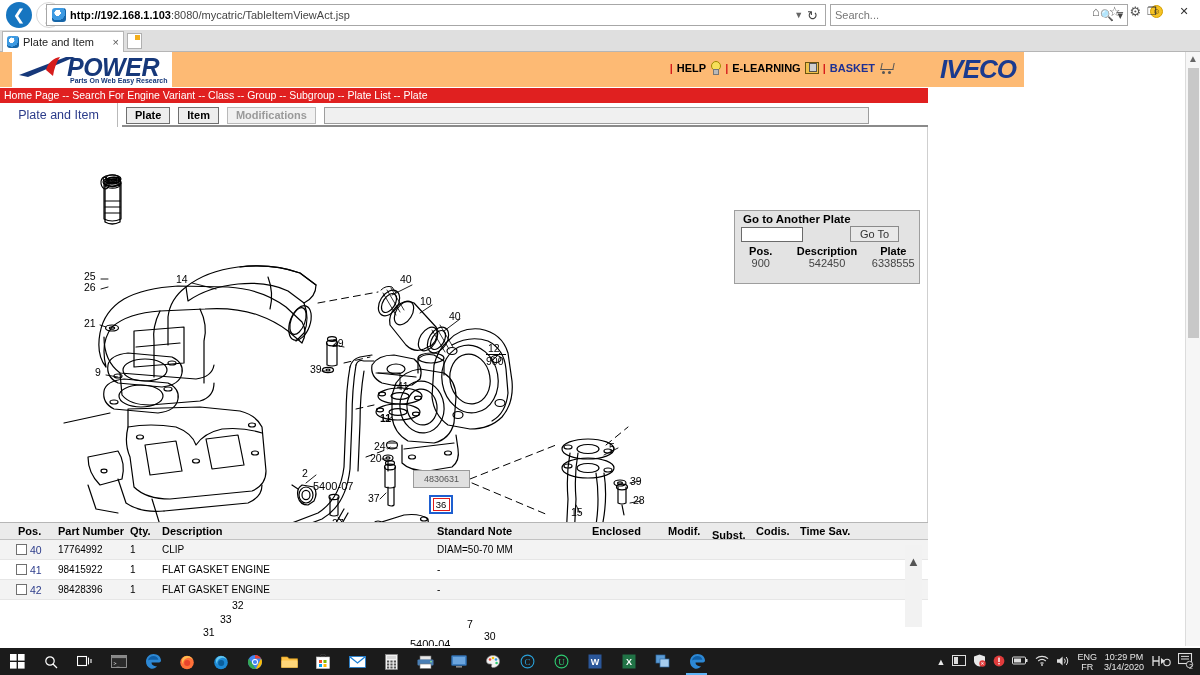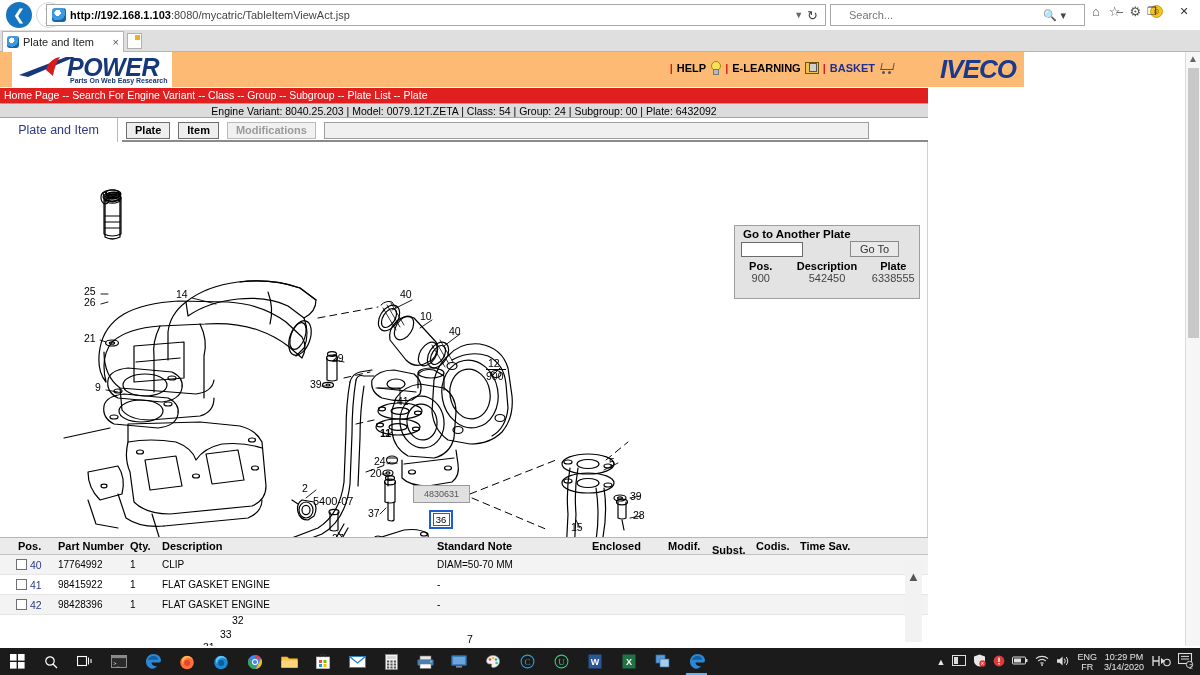--- a/index.html
+++ b/index.html
@@ -36,23 +36,23 @@
     width: 14px; height: 14px; margin: 0 4px 0 5px; flex: 0 0 auto;
     background: radial-gradient(circle at 40% 35%, #ffffff 0 25%, #3d9ae2 26% 60%, #1565a8 61% 100%);
     border-radius: 3px;
   }
   .addr-text { font-size: 11px; color: #444; white-space: nowrap; overflow: hidden; }
   .addr-text .host { color: #000; font-weight: bold; }
   .addr-caret { margin-left: auto; color: #666; font-size: 9px; padding-right: 4px; }
   .addr-reload { color: #444; font-size: 13px; padding-right: 7px; }
 
   .search-wrap {
-    position: absolute; left: 830px; top: 4px; width: 255px; height: 22px;
+    position: absolute; left: 830px; top: 4px; width: 298px; height: 22px;
     border: 1px solid #a7a7a7; background: #fff;
-    display: flex; align-items: center; padding: 0 18px;
+    display: flex; align-items: center; padding: 0 4px;
   }
   .search-ph { font-size: 11px; color: #767676; }
   .search-icons { margin-left: auto; display: flex; align-items: center; gap: 3px; color: #444; font-size: 11px; }
 
   .tb-icons {
     position: absolute; left: 1092px; top: 4px;
     display: flex; align-items: center; gap: 9px; font-size: 13px; color: #555;
   }
   .tb-smiley {
     width: 13px; height: 13px; border-radius: 50%;
@@ -398,21 +398,20 @@
         <span>E-LEARNING</span>
         <span class="ico-folder"></span>
         <span class="sep">|</span>
         <span class="hdr-basket">BASKET</span>
         <span class="ico-cart"></span>
       </div>
       <div class="iveco-logo">IVECO</div>
     </div>
 
     <div class="breadcrumb-bar">Home Page -- Search For Engine Variant -- Class -- Group -- Subgroup -- Plate List -- Plate</div>
-    <div class="info-bar">Engine Variant: 8040.25.203 | Model: 0079.12T.ZETA | Class: 54 | Group: 24 | Subgroup: 00 | Plate: 6432092</div>
 
     <div class="tabrow">
       <div class="tabrow-title">Plate and Item</div>
       <div class="btn-plate">Plate</div>
       <div class="btn-item">Item</div>
       <div class="btn-mod">Modifications</div>
       <div class="tab-blankfield"></div>
       <div class="tab-underline"></div>
     </div>
 

